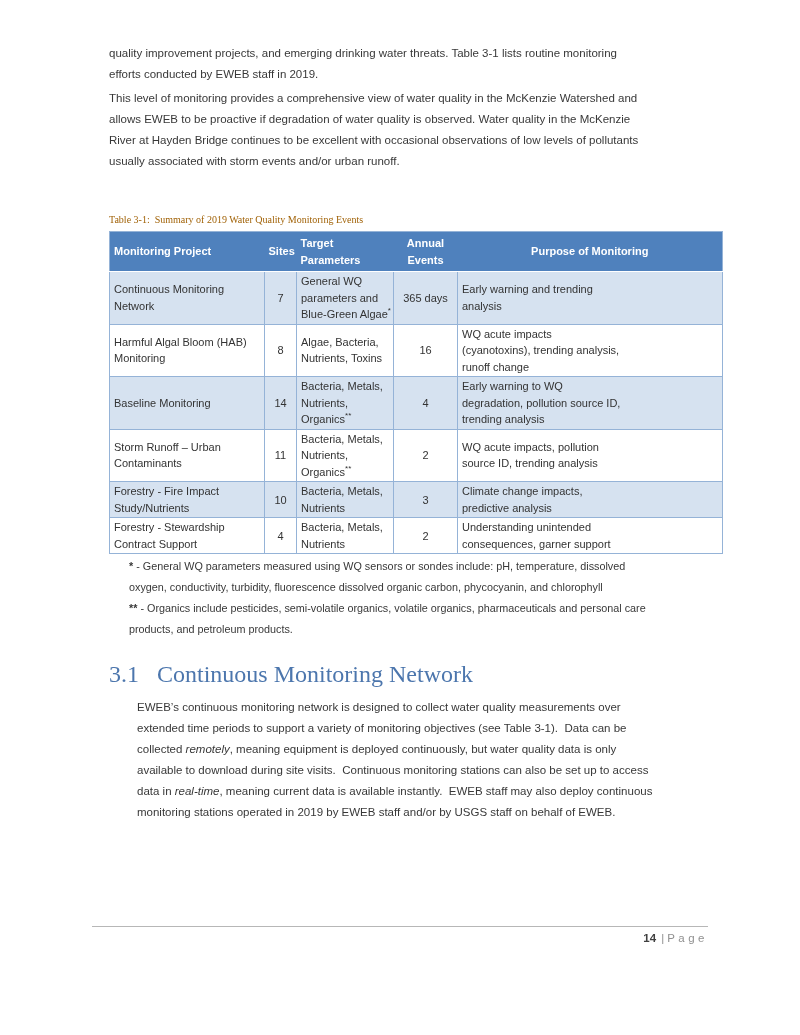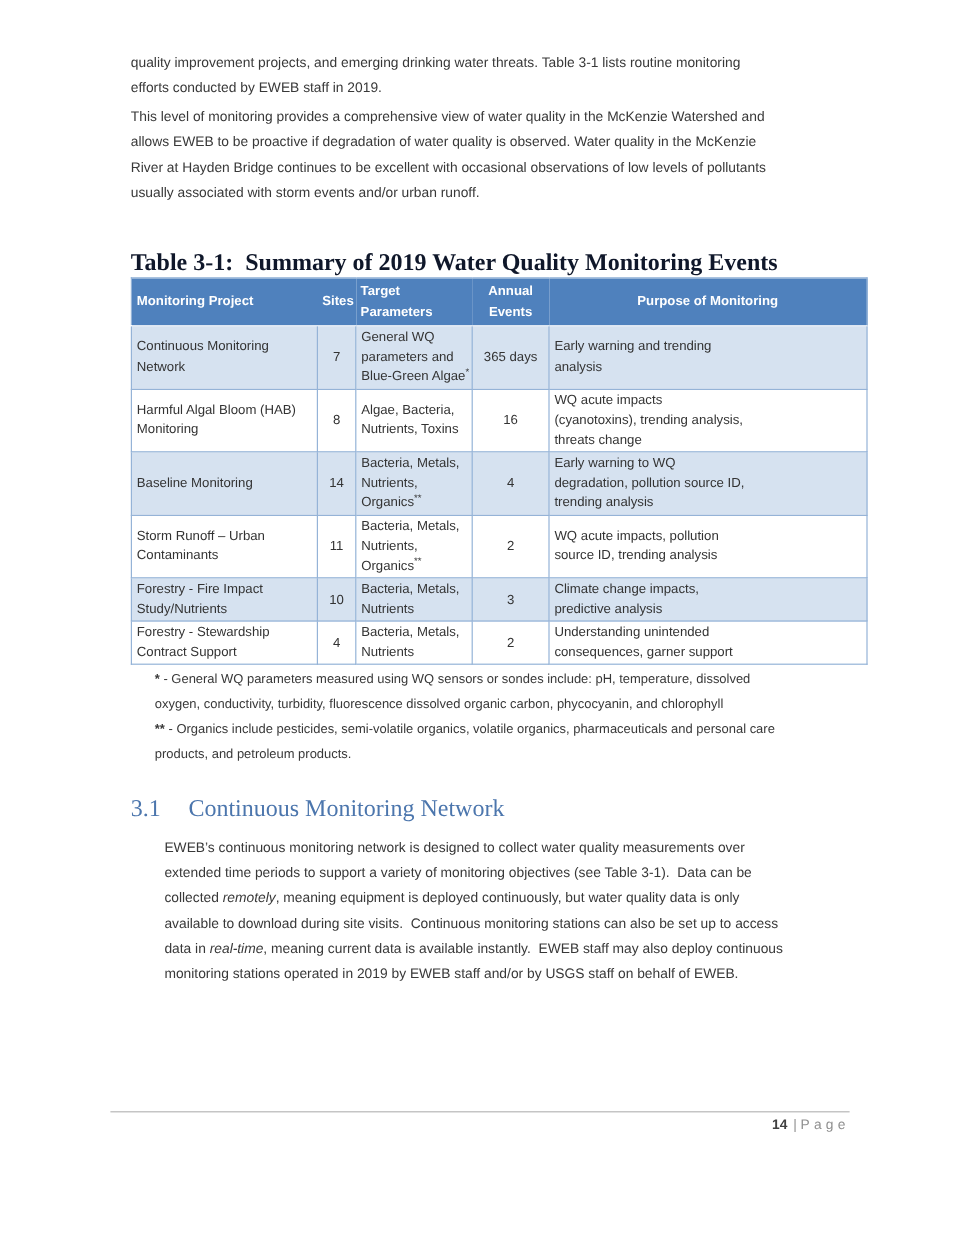--- a/index.html
+++ b/index.html
@@ -8,21 +8,21 @@
     font-family:"Liberation Sans","DejaVu Sans",sans-serif; color:#383838;
     overflow:hidden;
   }
   .content { position:absolute; left:109px; top:0; width:616px; padding-top:43px; }
   .para .line { white-space:pre; font-size:11.5px; line-height:21px; }
   .para.p2 { margin-top:3px; }
   .para.p3 { margin-top:10px;margin-left:28px; }
 
   .table-title {
     margin-top:38px; font-family:"Liberation Serif","DejaVu Serif",serif;
-    font-weight:bold; font-size:20px; line-height:19px; color:#0f172a;
+    font-weight:normal; font-size:10px; line-height:19px; color:#a16207;
     white-space:pre;
   }
 
   table.wq-table {
     margin-top:2px; border-collapse:collapse; table-layout:fixed; width:613px;
     font-size:11px; color:#333333; border:1px solid #95B3D7;
   }
   table.wq-table .line { white-space:pre; line-height:16.5px; }
   table.wq-table th {
     background:#4F81BD; color:#ffffff; font-weight:bold;
@@ -39,21 +39,21 @@
   th.c4, th.c1, th.c3 { text-align:center; }
   td.c2 { text-align:left; }
   td.c4 { text-align:left; vertical-align:top; }
   table.wq-table sup { font-size:8px; line-height:0; }
 
   .footnotes { margin-top:2px; padding-left:20px; }
   .footnotes .line { white-space:pre; font-size:10.8px; line-height:21px; }
 
   .heading {
     margin-top:22px; font-family:"Liberation Serif","DejaVu Serif",serif;
-    font-size:20px; line-height:25px; color:#4C76AD; font-weight:normal;
+    font-size:24px; line-height:25px; color:#4C76AD; font-weight:normal;
   }
   .heading .hnum { display:inline-block; width:48px; }
 
   .footer { position:absolute; left:92px; top:926px; width:616px; }
   .footer-rule { border-top:1px solid #b7b7b7; height:0; }
   .footer-text { text-align:right; padding-top:5px; font-size:11.5px; }
   .footer-text .fnum { font-weight:bold; color:#404040; }
   .footer-text .fsep { color:#8f8f8f; margin:0 3px 0 5px; }
   .footer-text .flabel { color:#909090; letter-spacing:3.5px; }
 </style>
@@ -130,21 +130,21 @@
             </td>
             <td class="c1">8</td>
             <td class="c2">
               <div class="line">Algae, Bacteria,</div>
               <div class="line">Nutrients, Toxins</div>
             </td>
             <td class="c3">16</td>
             <td class="c4">
               <div class="line">WQ acute impacts</div>
               <div class="line">(cyanotoxins), trending analysis,</div>
-              <div class="line">threats change</div>
+              <div class="line">runoff change</div>
             </td>
           </tr>
           <tr class="shaded">
             <td class="c0">
               <div class="line">Baseline Monitoring</div>
             </td>
             <td class="c1">14</td>
             <td class="c2">
               <div class="line">Bacteria, Metals,</div>
               <div class="line">Nutrients,</div>

